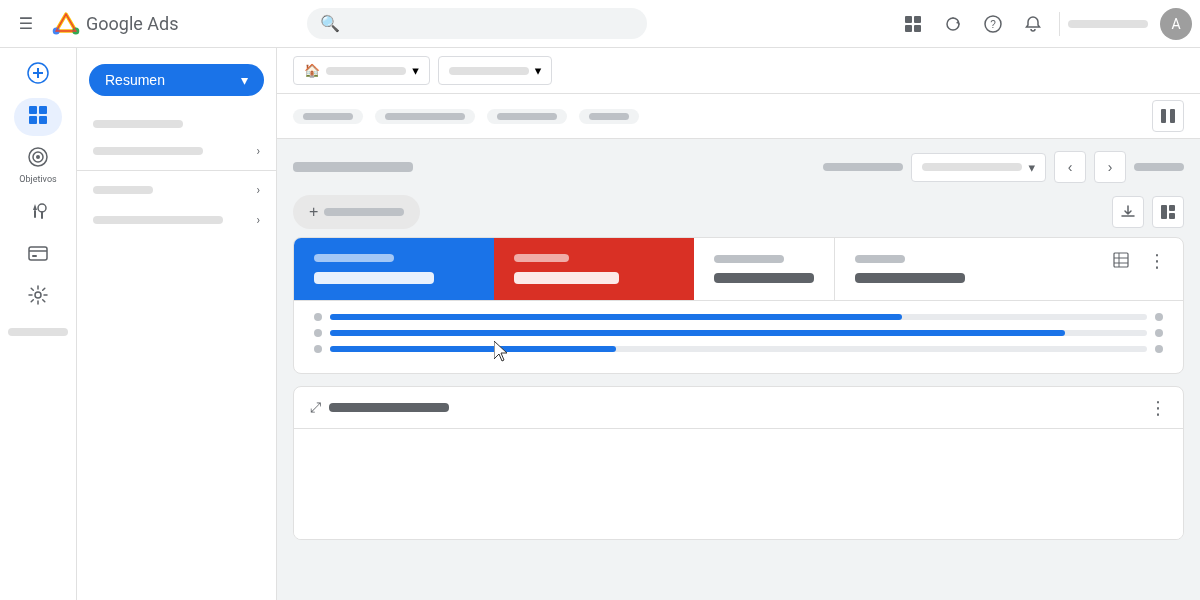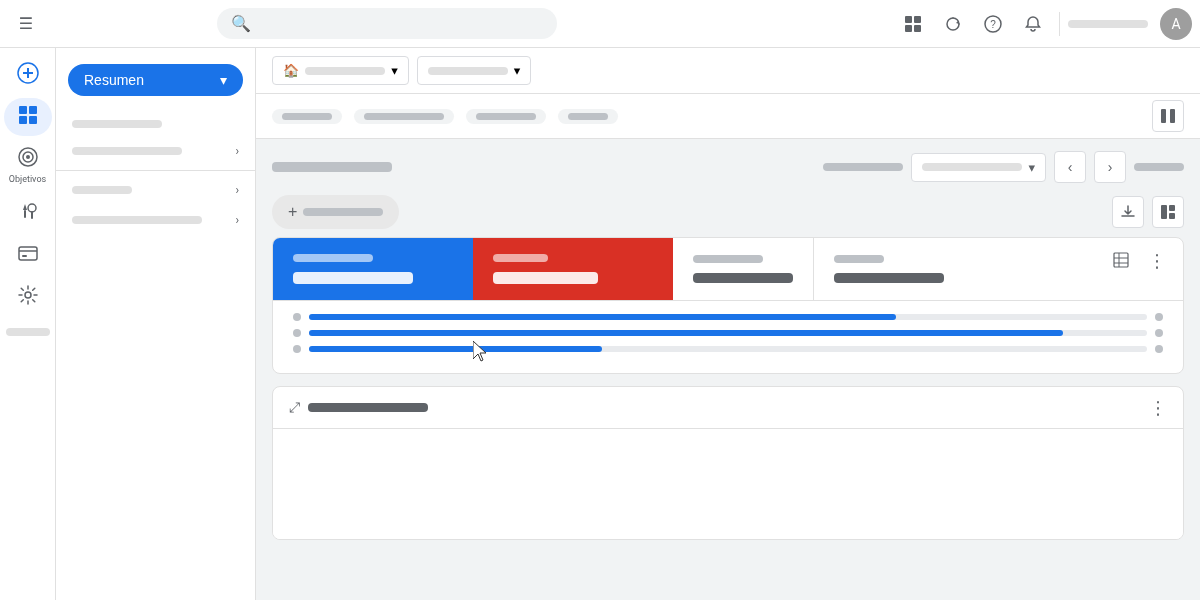--- a/index.html
+++ b/index.html
@@ -71,21 +71,21 @@
 
     
     .main-layout {
       display: flex;
       flex: 1;
       overflow: hidden;
     }
 
     
     .sidebar {
-      width: 56px;
+      width: 77px;
       background: #fff;
       border-right: 1px solid #e0e0e0;
       display: flex;
       flex-direction: column;
       align-items: center;
       padding: 8px 0;
       gap: 4px;
       flex-shrink: 0;
     }
     .sidebar-item {
@@ -388,20 +388,31 @@
 
     
     .content-area::-webkit-scrollbar { width: 6px; }
     .content-area::-webkit-scrollbar-thumb { background: #dadce0; border-radius: 3px; }
   </style>
 </head>
 <body>
 
 <div class="top-nav">
   <button class="hamburger-icon nav-icon-btn">☰</button>
+  <div class="logo-area">
+    <svg class="logo-svg" viewBox="0 0 40 40">
+      <circle cx="20" cy="20" r="18" fill="white"></circle>
+
+      <polygon points="20,6 34,30 6,30" fill="none" stroke="#fbbc04" stroke-width="5" stroke-linejoin="round"></polygon>
+      <circle cx="6" cy="30" r="5" fill="#4285f4"></circle>
+      <circle cx="34" cy="30" r="5" fill="#34a853"></circle>
+      <polygon points="20,6 34,30 6,30" fill="none" stroke="#ea4335" stroke-width="2"></polygon>
+    </svg>
+    <span class="logo-text">Google Ads</span>
+  </div>
 
   <div class="search-bar">
     <span style="color:#5f6368; font-size:16px;">🔍</span>
     <input type="text" placeholder="" style="">
   </div>
 
   <div class="nav-icons">
     <button class="nav-icon-btn">
       <svg width="18" height="18" viewBox="0 0 18 18">
         <rect x="1" y="1" width="7" height="7" rx="1" fill="#5f6368"></rect>

